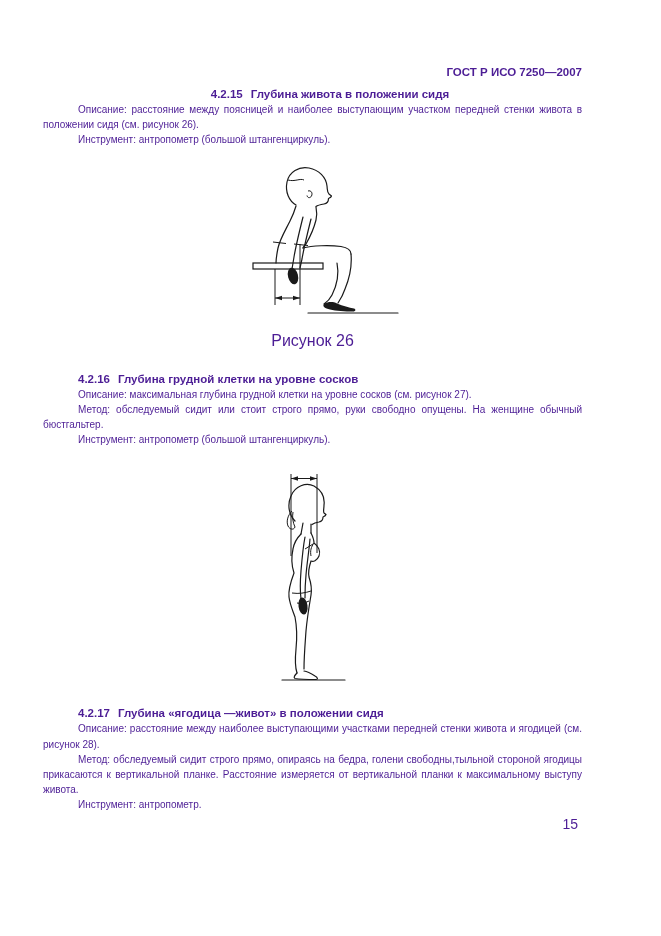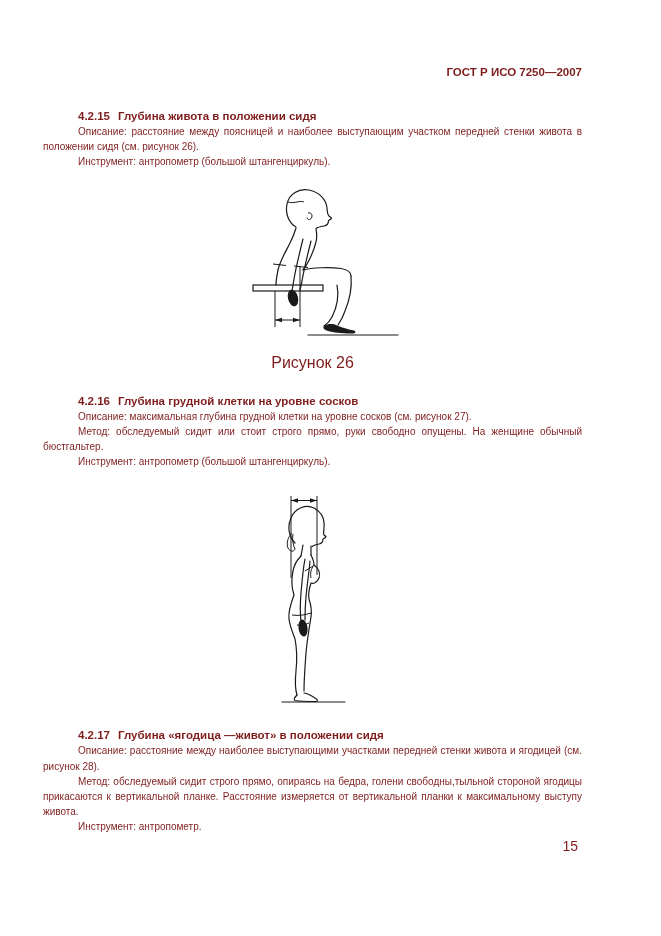--- a/index.html
+++ b/index.html
@@ -1,21 +1,21 @@
 <!DOCTYPE html>
 <html><head>
 <meta charset="utf-8">
 <style>
   html,body{margin:0;padding:0;background:#e8e8e8;}
   .page{
     position:relative;
     width:661px;height:936px;
     background:#ffffff;
     font-family:"Liberation Sans",sans-serif;
-    color:#7f1d1d;
+    color:#4c1d95;
     overflow:hidden;
     margin:0 auto;
   }
   .content{
     position:absolute;
     left:43px;top:0;
     width:539px;
   }
   .doc-header{
     margin-top:65px;
@@ -32,21 +32,21 @@
     line-height:15px;
   }
   .sec-heading .sec-number{display:inline-block;margin-right:8px;}
   .para{
     margin:0;
     font-size:10px;
     line-height:15.2px;
     text-align:justify;
     text-indent:35px;
   }
-  .h1{margin-top:30px;}
+  .h1{margin-top:8px;text-align:center;}
   .h2{margin-top:24px;}
   .h3{margin-top:21px;}
   .figure-block{margin:0;padding:0;text-align:left;}
   .fig26{margin-top:17px;}
   .fig27{margin-top:14px;}
   .fig26 svg{display:block;margin-left:197px;}
   .fig27 svg{display:block;margin-left:216px;}
   .fig-caption{
     text-align:center;
     font-size:16px;

